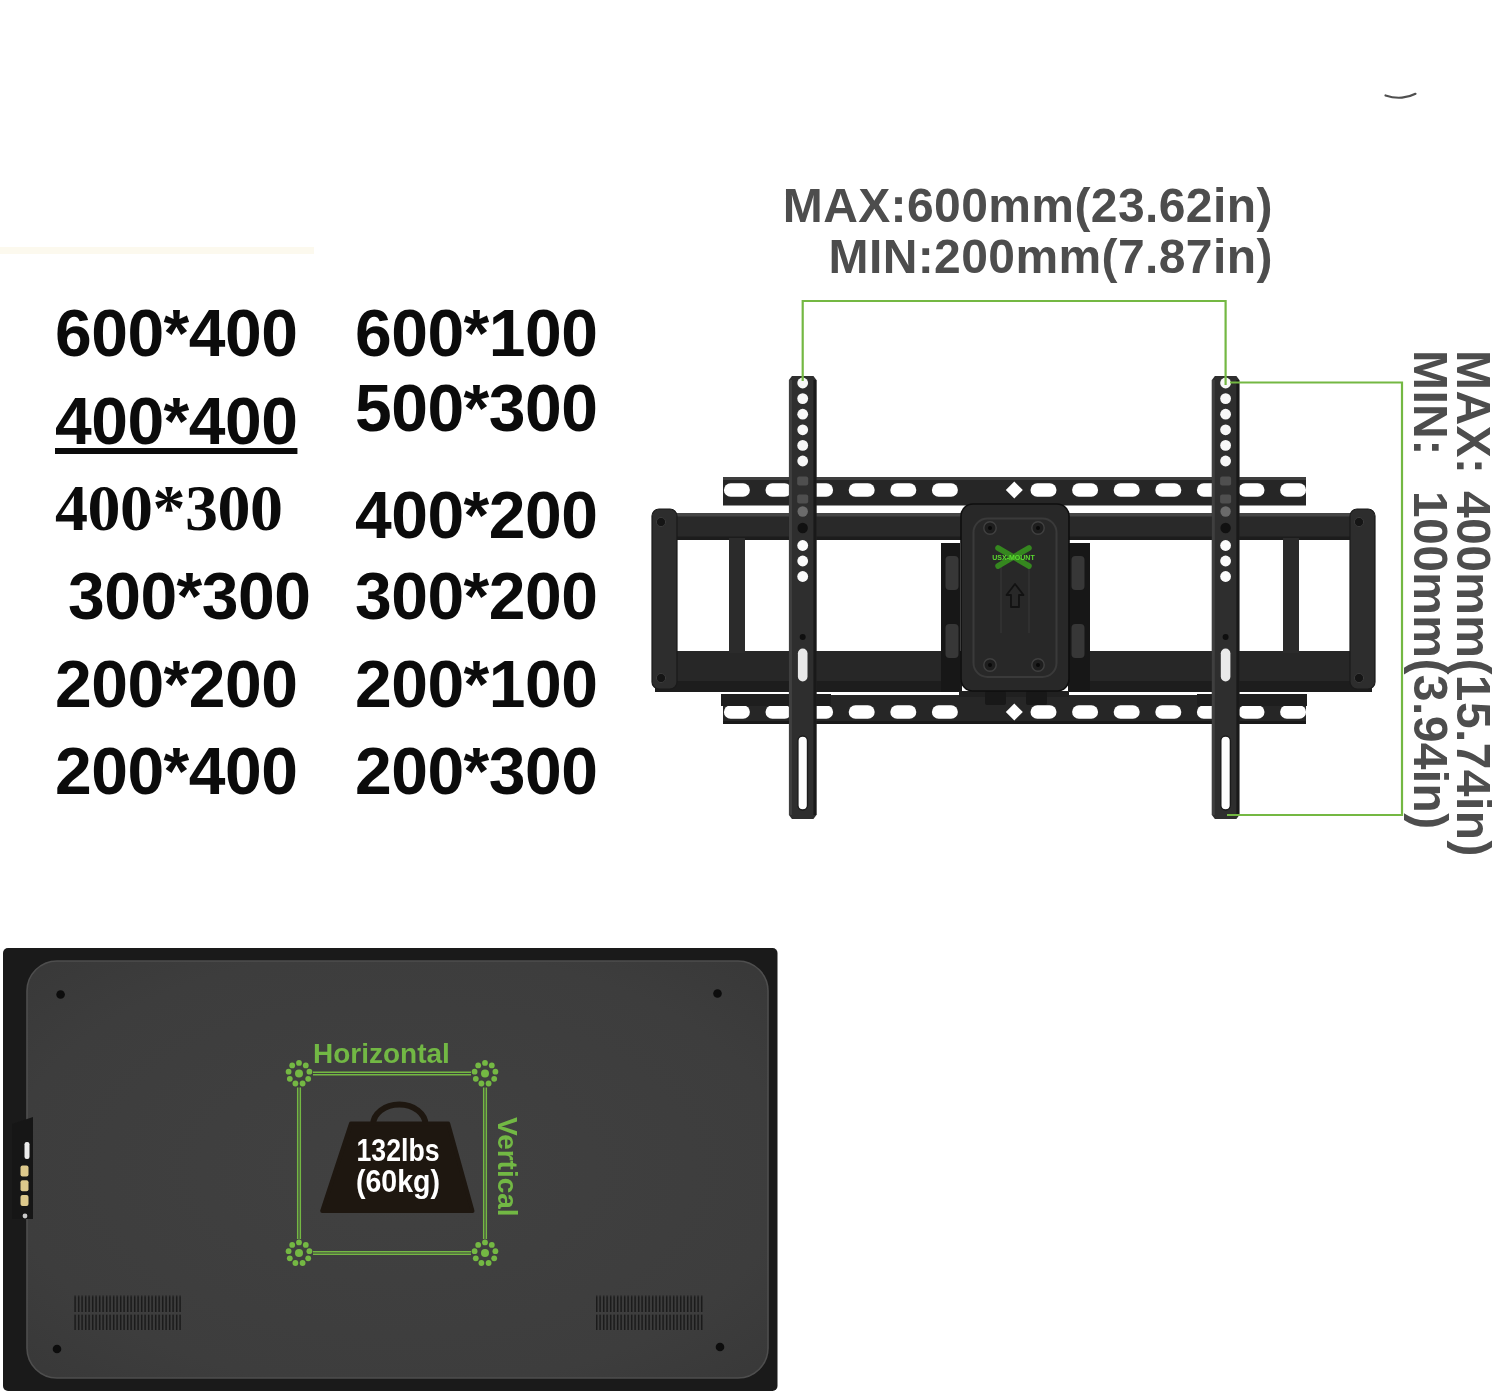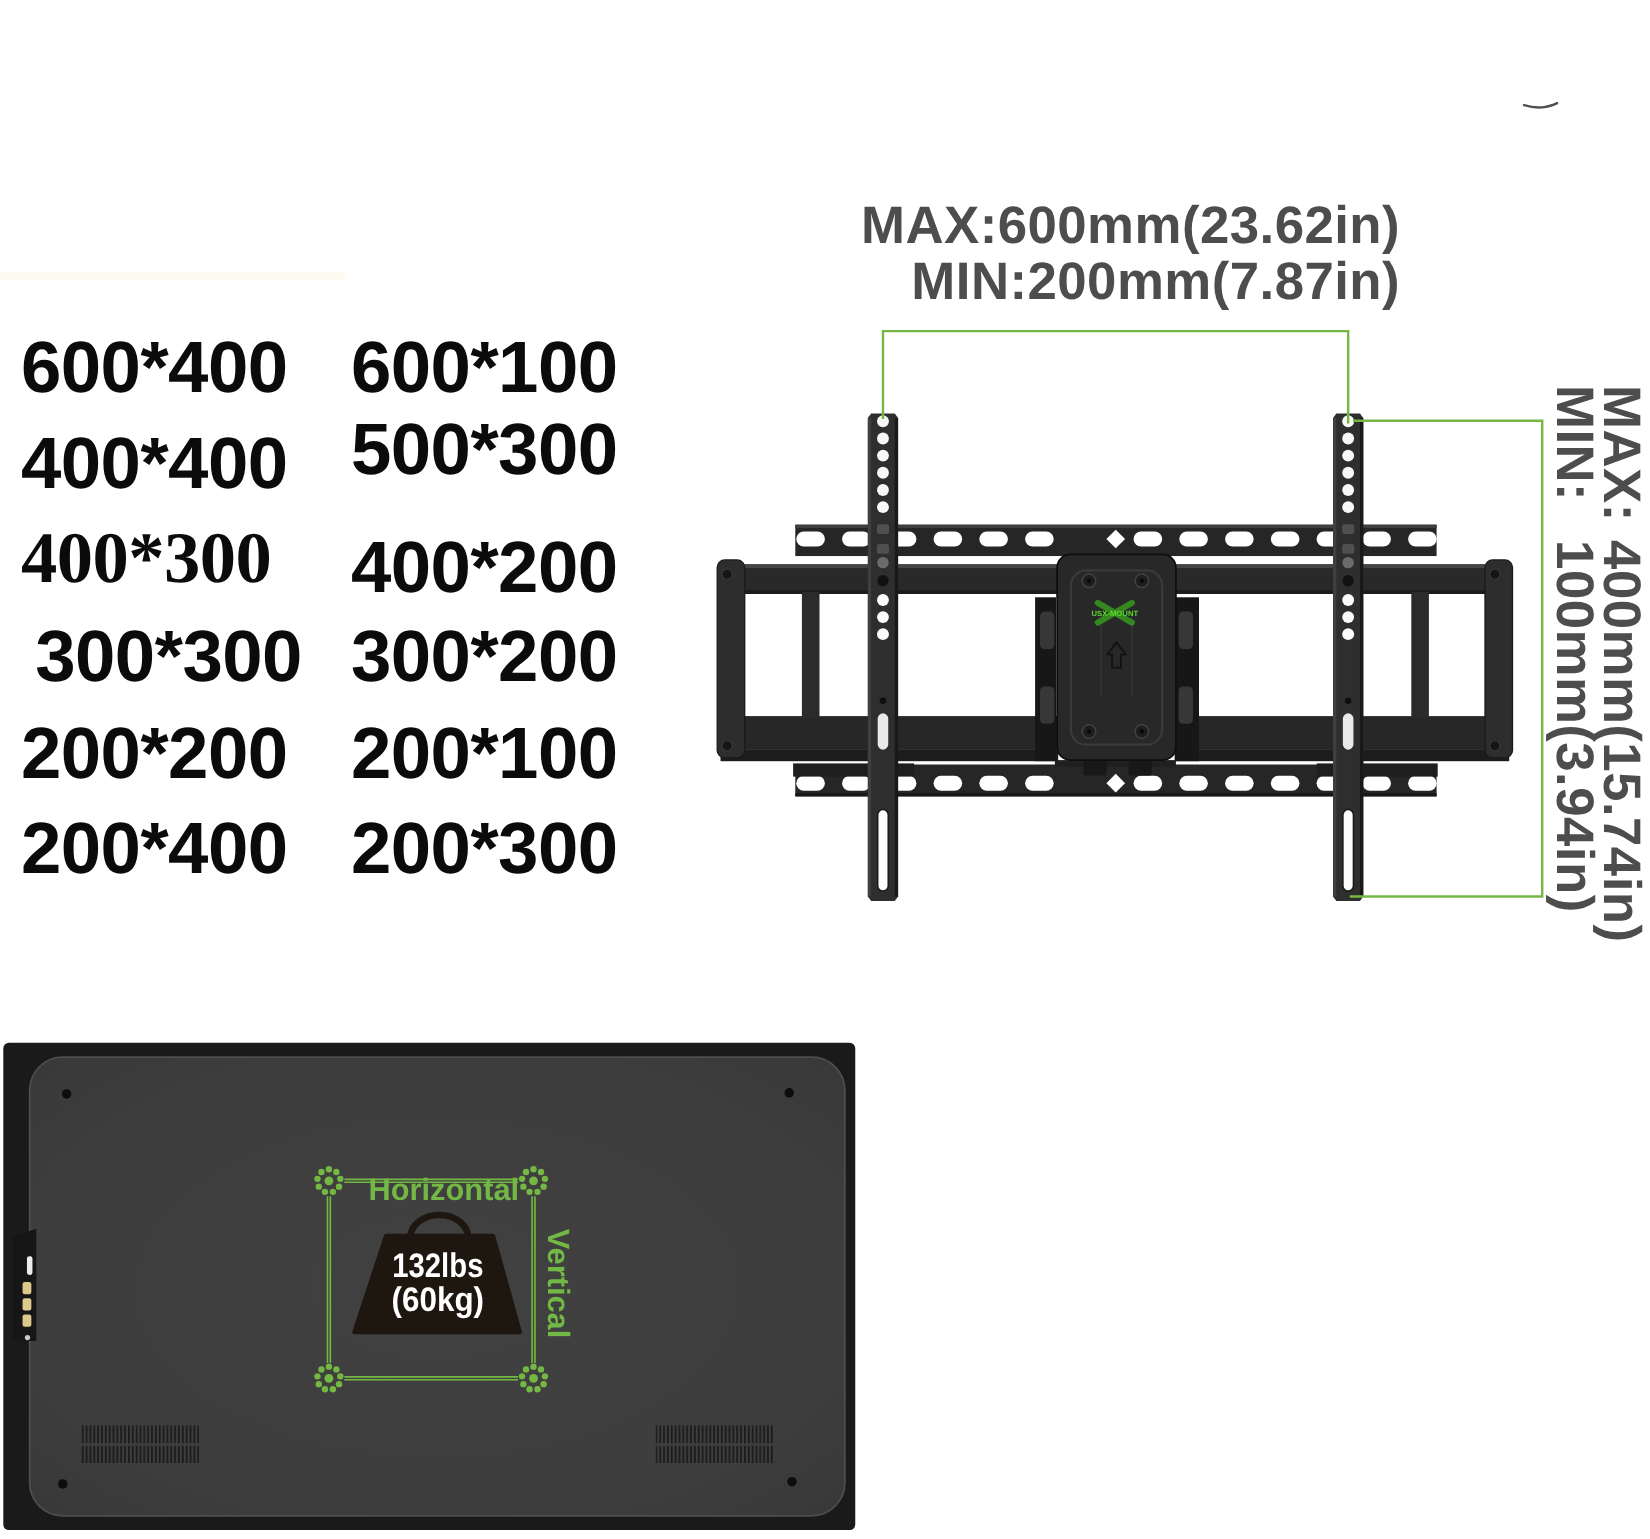--- a/index.html
+++ b/index.html
@@ -1,33 +1,33 @@
 <!DOCTYPE html>
 <html><head>
 <meta charset="utf-8">
 <style>
   html,body{margin:0;padding:0;}
   body{width:1500px;height:1399px;position:relative;background:#ffffff;overflow:hidden;
        font-family:"Liberation Sans", sans-serif;}
   .abs{position:absolute;}
-  .vesa{font-size:66px;font-weight:bold;color:#0b0b0b;line-height:66px;white-space:pre;letter-spacing:-0.5px;}
+  .vesa{font-size:66px;font-weight:bold;color:#0b0b0b;line-height:66px;white-space:pre;letter-spacing:-0.5px;margin-left:36px;}
   .dim{font-size:48px;font-weight:bold;color:#4d4d4d;line-height:51px;white-space:pre;letter-spacing:0.4px;}
   .dim .lab{display:inline-block;width:141px;}
   .rotdim{transform-origin:top left;transform:rotate(90deg);line-height:42.5px;}
   .tvlabel{font-size:28px;font-weight:bold;color:#72b844;line-height:28px;white-space:pre;}
   .wtxt{font-size:31px;font-weight:bold;color:#ffffff;line-height:31px;white-space:pre;}
 </style>
 </head>
 <body>
 
 <div class="abs" style="left:0;top:247px;width:314px;height:7px;background:#f7efd5;opacity:.4;"></div>
 
 <div class="abs vesa" style="left:19px;top:300.2px;">600*400</div>
 <div class="abs vesa" style="left:319px;top:300.2px;">600*100</div>
-<div class="abs vesa" style="left:19px;top:387.8px;">400*400</div>
+<div class="abs vesa" style="left:19px;top:387.8px;text-decoration:underline;">400*400</div>
 <div class="abs vesa" style="left:319px;top:375px;">500*300</div>
 <div class="abs vesa" style="left:19px;top:475.4px;font-family:Liberation Serif, serif;">400*300</div>
 <div class="abs vesa" style="left:319px;top:482px;">400*200</div>
 <div class="abs vesa" style="left:32px;top:563px;">300*300</div>
 <div class="abs vesa" style="left:319px;top:563px;">300*200</div>
 <div class="abs vesa" style="left:19px;top:650.6px;">200*200</div>
 <div class="abs vesa" style="left:319px;top:650.6px;">200*100</div>
 <div class="abs vesa" style="left:19px;top:738.2px;">200*400</div>
 <div class="abs vesa" style="left:319px;top:738.2px;text-align:right;">200*300</div>
 
@@ -236,16 +236,16 @@
 <circle cx="1225.6" cy="637" r="3" fill="#0f0f0f"></circle>
 <rect x="1220.8" y="648.5" width="9.6" height="33" rx="4.8" fill="#e9e9e9"></rect>
 <rect x="1220.8" y="736" width="9.6" height="74" rx="4.8" fill="#fdfdfd" stroke="#1a1a1a" stroke-width="1.4"></rect>
 <g fill="none" stroke="#74b843" stroke-width="2.2">
 <path d="M802.7 381 L802.7 301 L1225.6 301 L1225.6 385"></path>
 <path d="M1230 382.5 L1402 382.5 L1402 815 L1227 815"></path>
 </g>
 <path d="M1385.5 95.5 Q1394 98.3 1402 97.6 Q1410 96.8 1415.5 93.8" fill="none" stroke="#4f4f4f" stroke-width="2.2" stroke-linecap="round"></path>
 </svg>
 
-<div class="abs tvlabel" style="left:335px;top:1039.9px;margin-top:28px;">Horizontal</div>
+<div class="abs tvlabel" style="left:313px;top:1039.9px;">Horizontal</div>
 <div class="abs tvlabel" style="left:520.5px;top:1117px;transform-origin:top left;transform:rotate(90deg);">Vertical</div>
 <div class="abs wtxt" style="left:397.8px;top:1135.3px;transform:translateX(-50%) scaleX(0.86);">132lbs</div>
 <div class="abs wtxt" style="left:397.8px;top:1166.3px;transform:translateX(-50%) scaleX(0.92);">(60kg)</div>
 
 </body></html>

